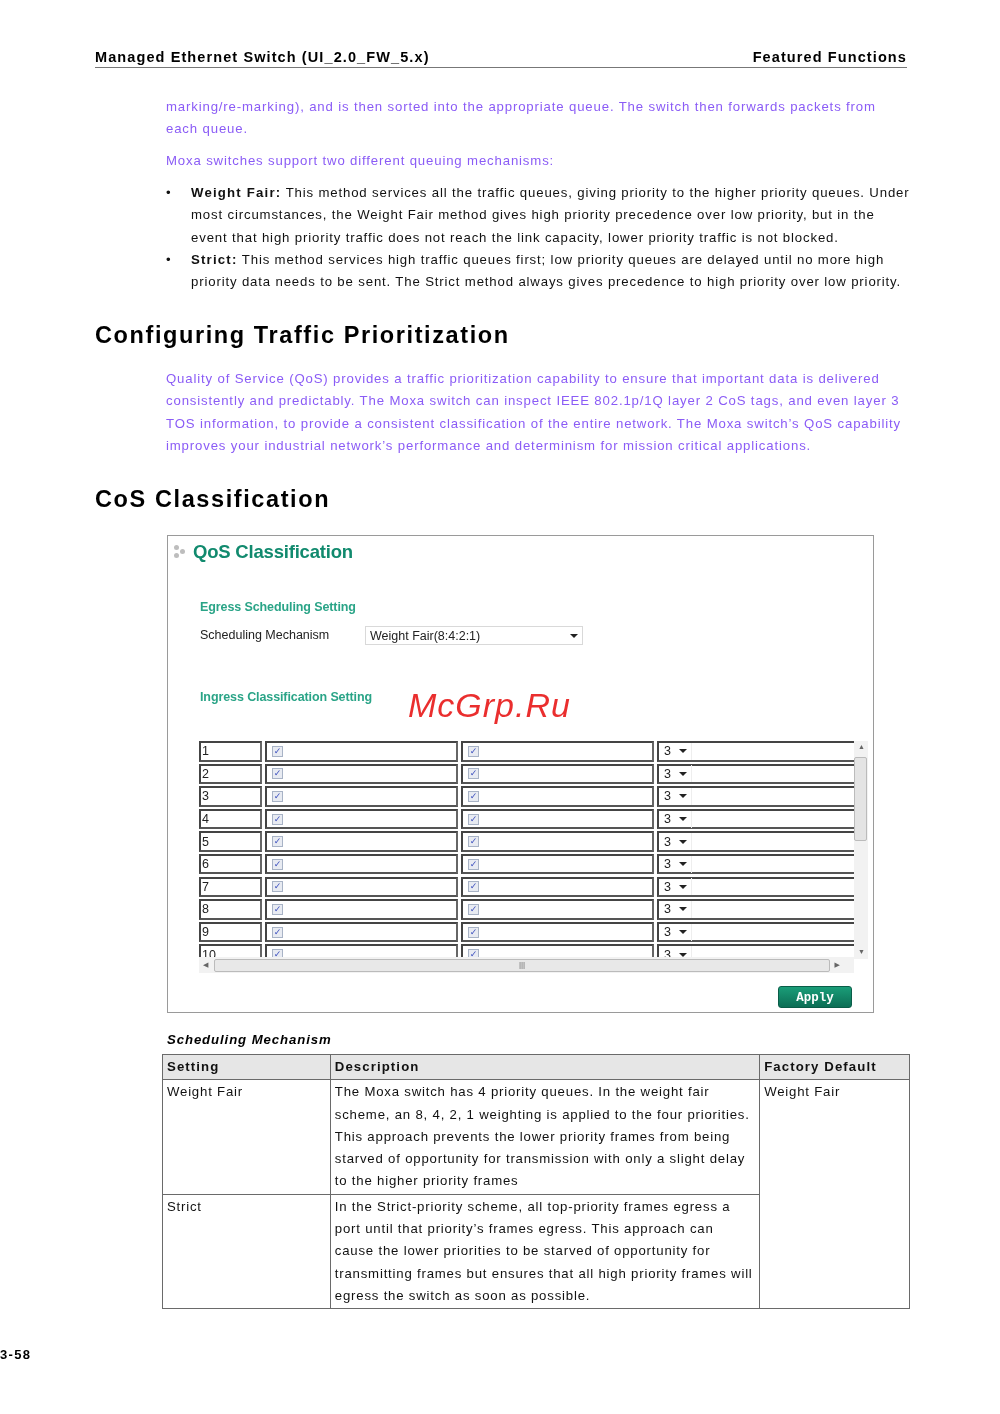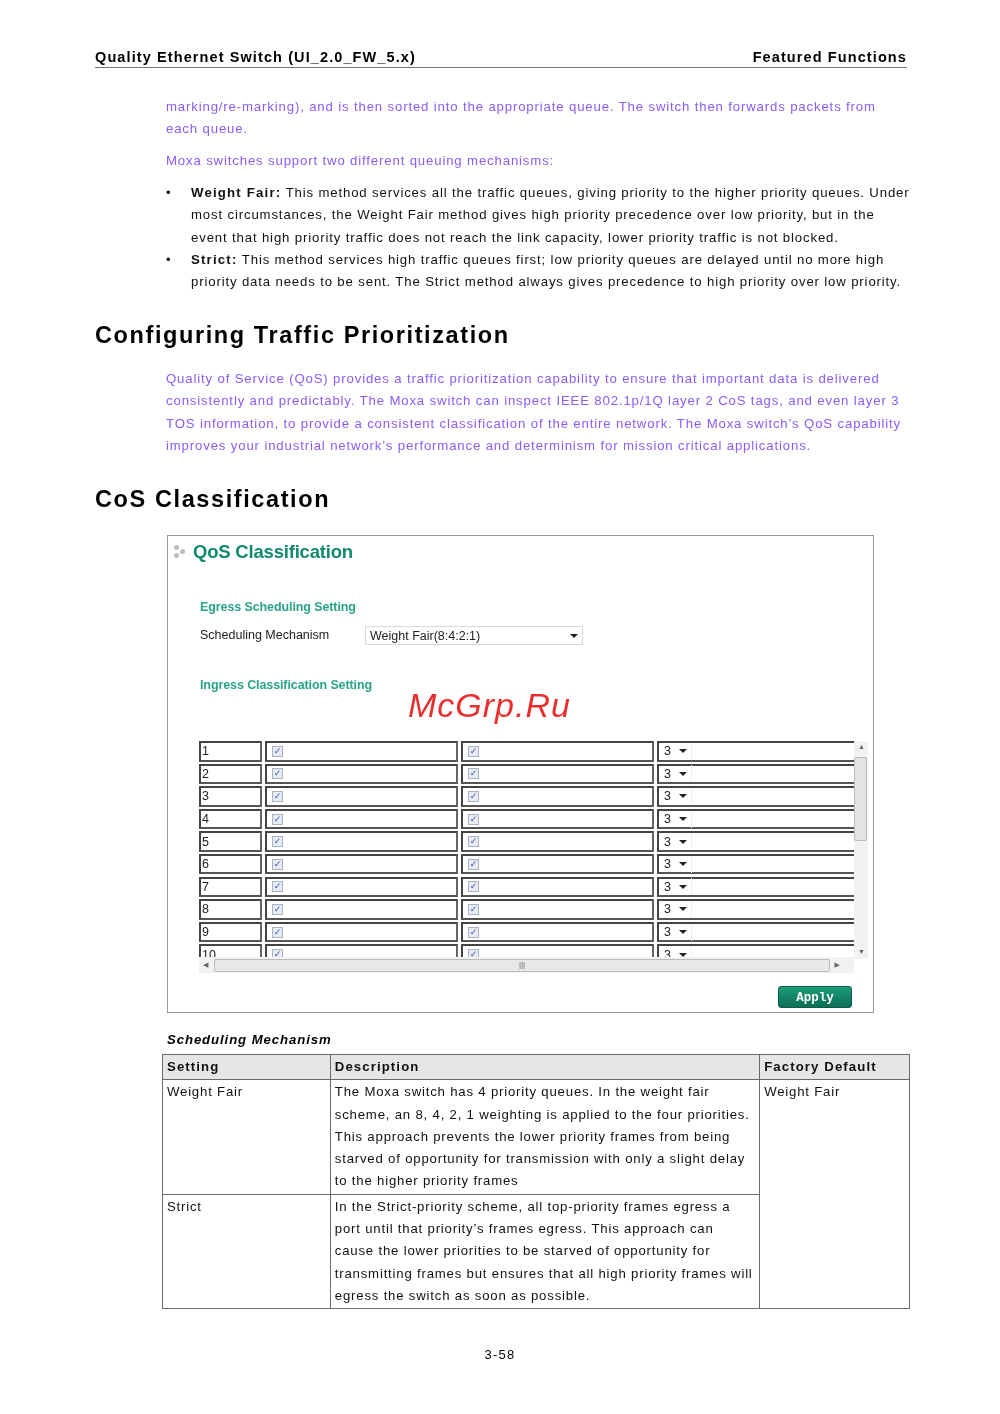--- a/index.html
+++ b/index.html
@@ -68,27 +68,27 @@
       border-radius: 3px; text-align: center; line-height: 22px; border: 1px solid #0a5d48; font-family: Liberation Mono, monospace;
     }
     .watermark { position: absolute; left: 408px; top: 686px; font-size: 34px; color: #e81818; font-style: italic; letter-spacing: 1px; opacity: 0.9; }
     .cap { position: absolute; left: 167px; top: 1032px; font-size: 13.2px; font-weight: bold; font-style: italic; letter-spacing: 0.9px; }
     table.spec {
       position: absolute; left: 162px; top: 1054px; width: 748px;
       border-collapse: collapse; font-size: 13.2px; letter-spacing: 0.8px; color: #111;
     }
     table.spec th, table.spec td { border: 1.5px solid #6a6a6a; vertical-align: top; padding: 1px 4px; line-height: 22.3px; text-align: left; margin-left: 22px; }
     table.spec th { background: #e6e6e6; font-weight: bold; letter-spacing: 1.1px; }
-    .page-num { position: absolute; left: 0; width: 1000px; top: 1347px; text-align: center; font-weight: normal; font-size: 13px; letter-spacing: 1.3px; }
+    .page-num { position: absolute; left: 0; width: 1000px; top: 1347px; text-align: left; font-weight: bold; font-size: 13px; letter-spacing: 1.3px; }
   </style>
 </head>
 <body>
 
 <div class="page-header">
-  <span>Quality Ethernet Switch (UI_2.0_FW_5.x)</span>
+  <span>Managed Ethernet Switch (UI_2.0_FW_5.x)</span>
   <span>Featured Functions</span>
 </div>
 
 <p class="body-text" style="top:96px">marking/re-marking), and is then sorted into the appropriate queue. The switch then forwards packets from each queue.</p>
 <p class="body-text" style="top:150px">Moxa switches support two different queuing mechanisms:</p>
 
 <div class="bullets">
   <div class="bullet">
     <span class="dot">•</span>
     <span><b>Weight Fair:</b><span> This method services all the traffic queues, giving priority to the higher priority queues. Under most circumstances, the Weight Fair method gives high priority precedence over low priority, but in the event that high priority traffic does not reach the link capacity, lower priority traffic is not blocked.</span></span>
@@ -114,21 +114,21 @@
     <span class="t">QoS Classification</span>
   </div>
 
   <div class="sect" style="top:64px">Egress Scheduling Setting</div>
   <div class="lbl">Scheduling Mechanism</div>
   <div class="select">
     <span>Weight Fair(8:4:2:1)</span>
     <span class="caret"></span>
   </div>
 
-  <div class="sect" style="top:142px">Ingress Classification Setting</div>
+  <div class="sect" style="top:154px">Ingress Classification Setting</div>
 
 
   <div class="grid-body">
     <div class="grow">
         <div class="gcell port">1</div>
         <div class="gcell chk">
           <div class="cb">✓</div>
         </div>
         <div class="gcell chk">
           <div class="cb">✓</div>

